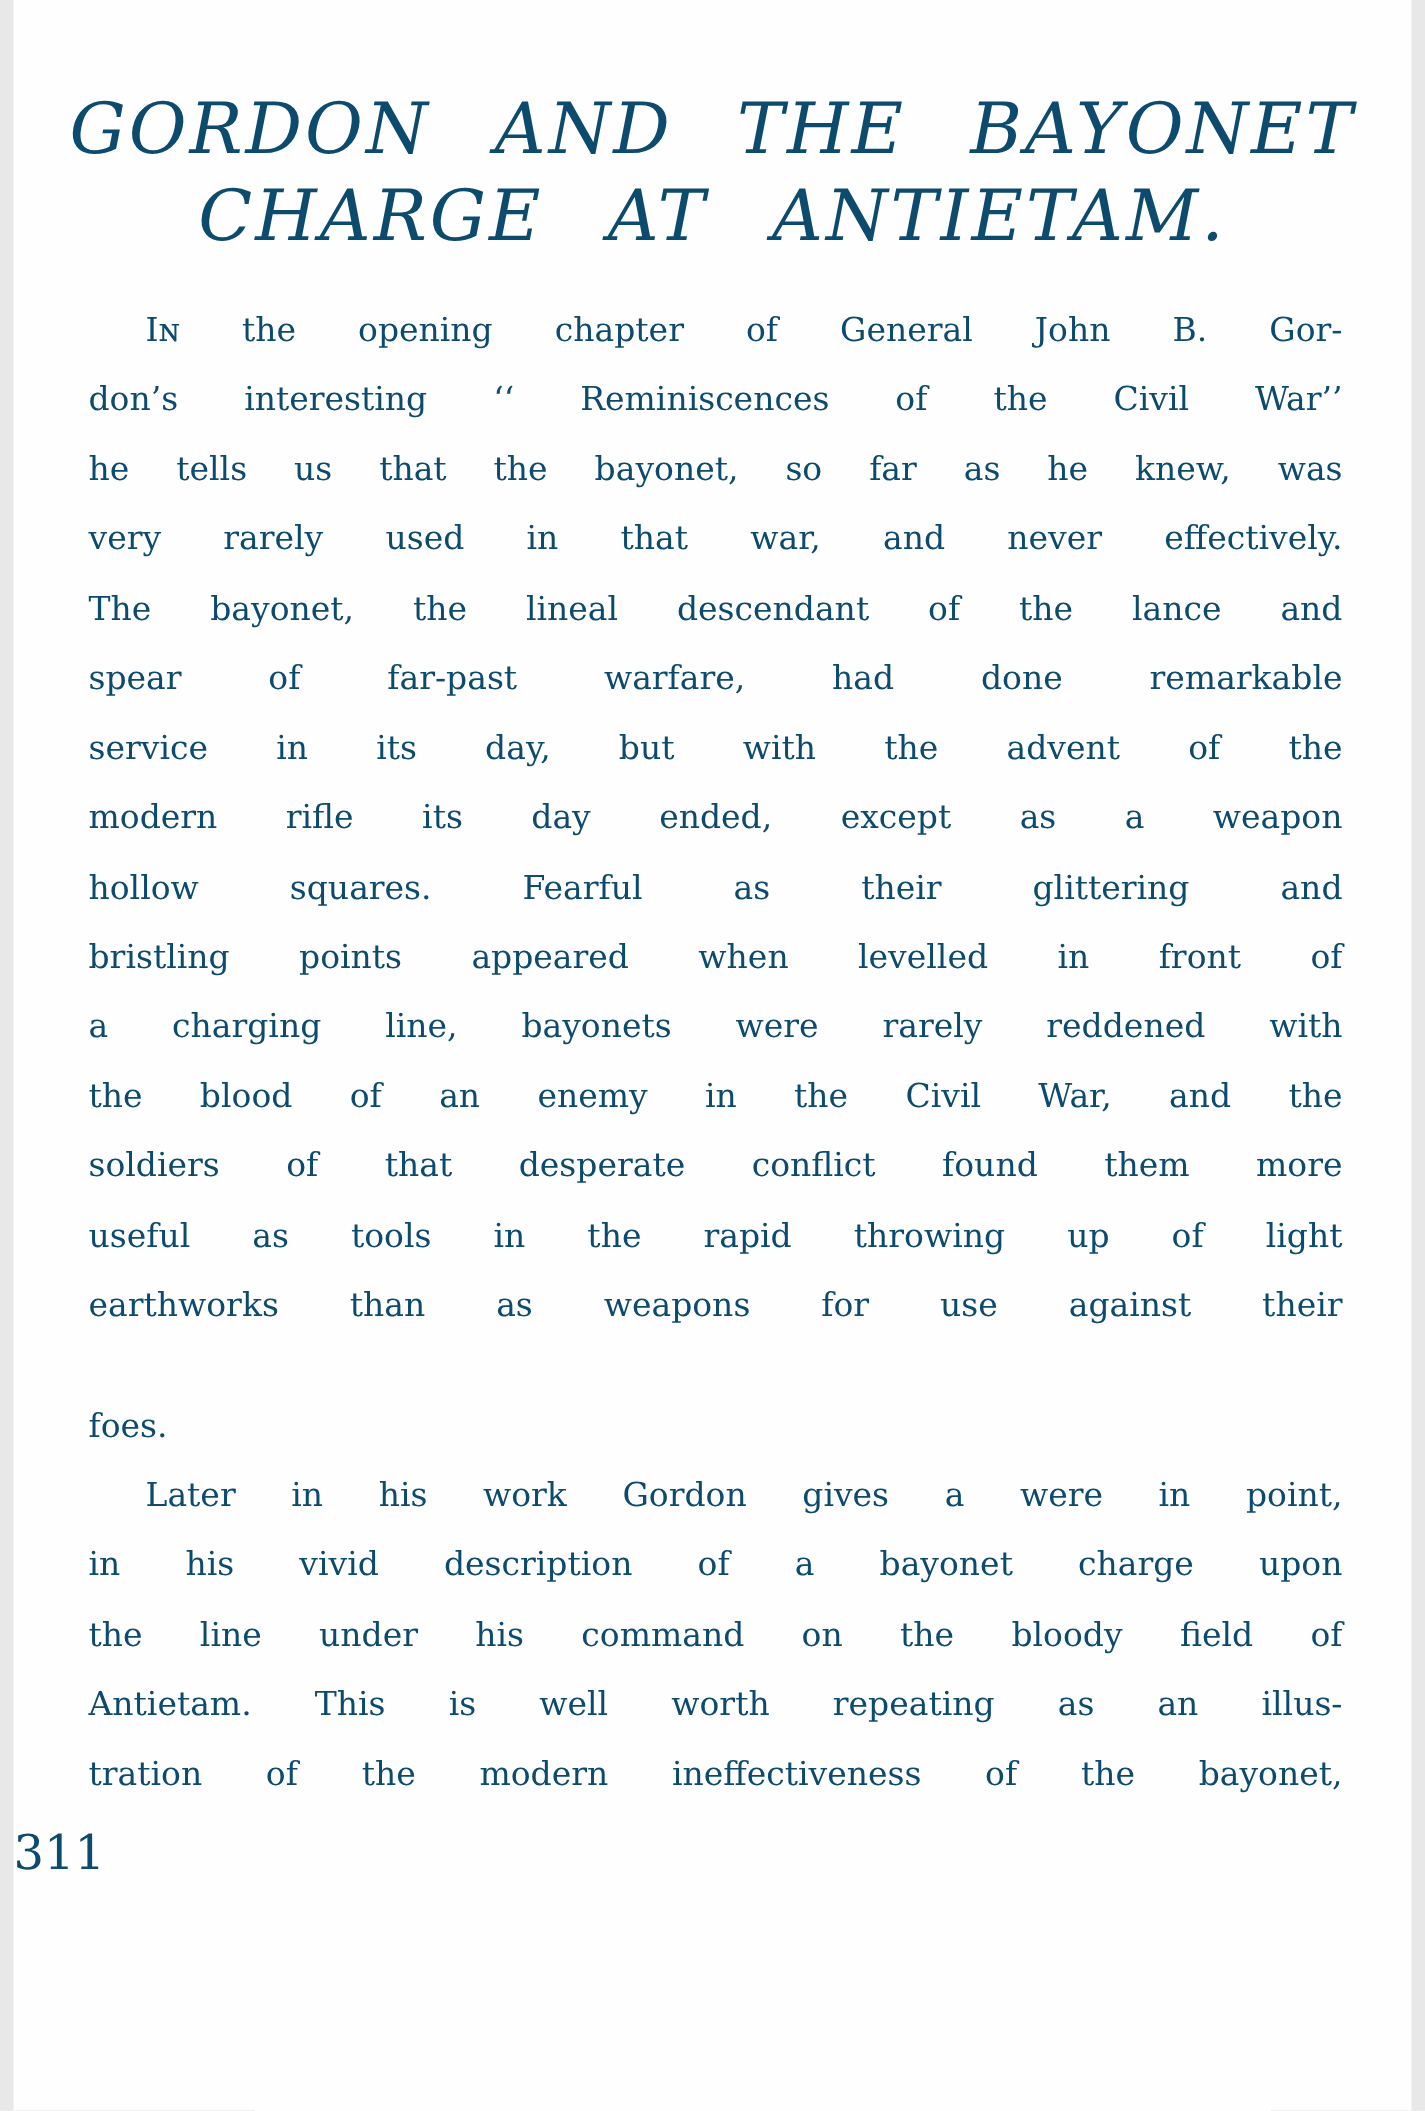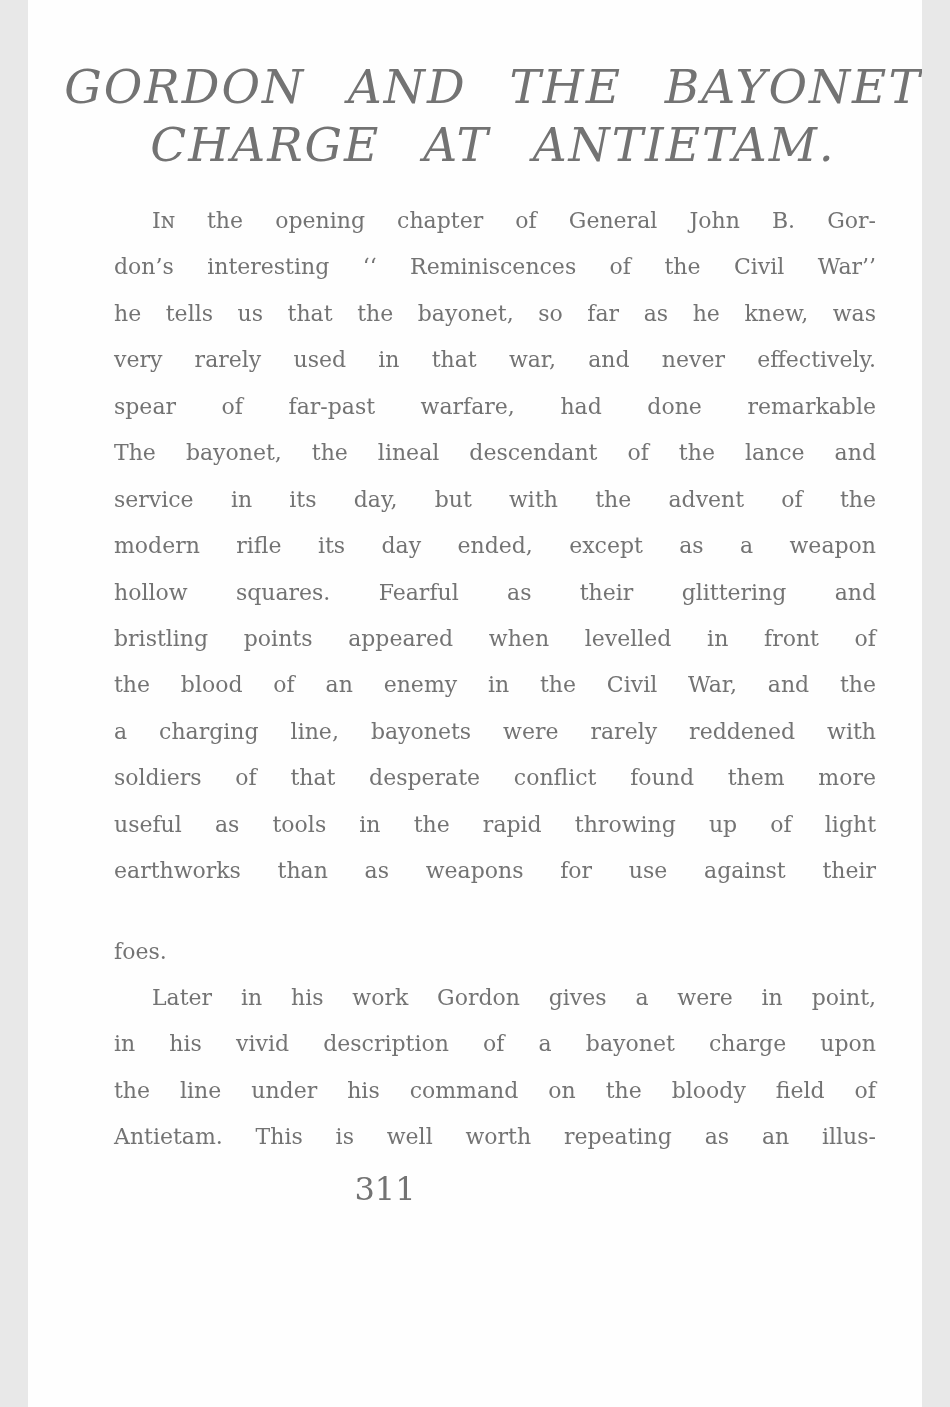--- a/index.html
+++ b/index.html
@@ -2,28 +2,27 @@
 <html><head>
 <meta charset="utf-8">
 <style>
   html, body {
     margin: 0;
     padding: 0;
     background: #e8e8e8;
   }
   .page {
     position: relative;
-    width: 858px;
+    width: 932px;
     height: 1407px;
     margin: 0 auto;
     background: #fefefe;
-    color: #737373;
+    color: #0c4a6e;
     font-family: "DejaVu Serif", serif;
     overflow: hidden;
-    padding-left: 36px;
   }
   .title {
     margin: 0;
     padding-top: 58px;
     text-align: center;
     font-style: italic;
     font-weight: normal;
     font-size: 47px;
     line-height: 58px;
     letter-spacing: 2px;
@@ -46,49 +45,50 @@
   .line.indent {
     text-indent: 38px;
   }
   .line.left {
     text-align-last: left;
     margin-top: 34px;
   }
   .folio {
     margin-top: 10px;
     padding-right: 216px;
-    text-align: center;
+    text-align: left;
     font-size: 32px;
     line-height: 36px;
   }
 </style>
 </head>
 <body>
 
 <div class="page">
   <h1 class="title">
     <span class="title-line">GORDON AND THE BAYONET</span>
     <span class="title-line">CHARGE AT ANTIETAM.</span>
   </h1>
   <div class="body-text">
       <div class="line indent">Iɴ the opening chapter of General John B. Gor-</div>
       <div class="line">don’s interesting ‘‘ Reminiscences of the Civil War’’</div>
       <div class="line">he tells us that the bayonet, so far as he knew, was</div>
       <div class="line">very rarely used in that war, and never effectively.</div>
+      <div class="line">The bayonet, the lineal descendant of the lance and</div>
       <div class="line">spear of far-past warfare, had done remarkable</div>
-      <div class="line">The bayonet, the lineal descendant of the lance and</div>
       <div class="line">service in its day, but with the advent of the</div>
       <div class="line">modern rifle its day ended, except as a weapon</div>
       <div class="line">hollow squares.  Fearful as their glittering and</div>
       <div class="line">bristling points appeared when levelled in front of</div>
+      <div class="line">a charging line, bayonets were rarely reddened with</div>
       <div class="line">the blood of an enemy in the Civil War, and the</div>
-      <div class="line">a charging line, bayonets were rarely reddened with</div>
       <div class="line">soldiers of that desperate conflict found them more</div>
       <div class="line">useful as tools in the rapid throwing up of light</div>
       <div class="line">earthworks than as weapons for use against their</div>
       <div class="line left">foes.</div>
       <div class="line indent">Later in his work Gordon gives a were in point,</div>
       <div class="line">in his vivid description of a bayonet charge upon</div>
       <div class="line">the line under his command on the bloody field of</div>
       <div class="line">Antietam.   This is well worth repeating as an illus-</div>
+      <div class="line">tration of the modern ineffectiveness of the bayonet,</div>
     </div>
   <div class="folio">311</div>
 </div>
 
 </body></html>

